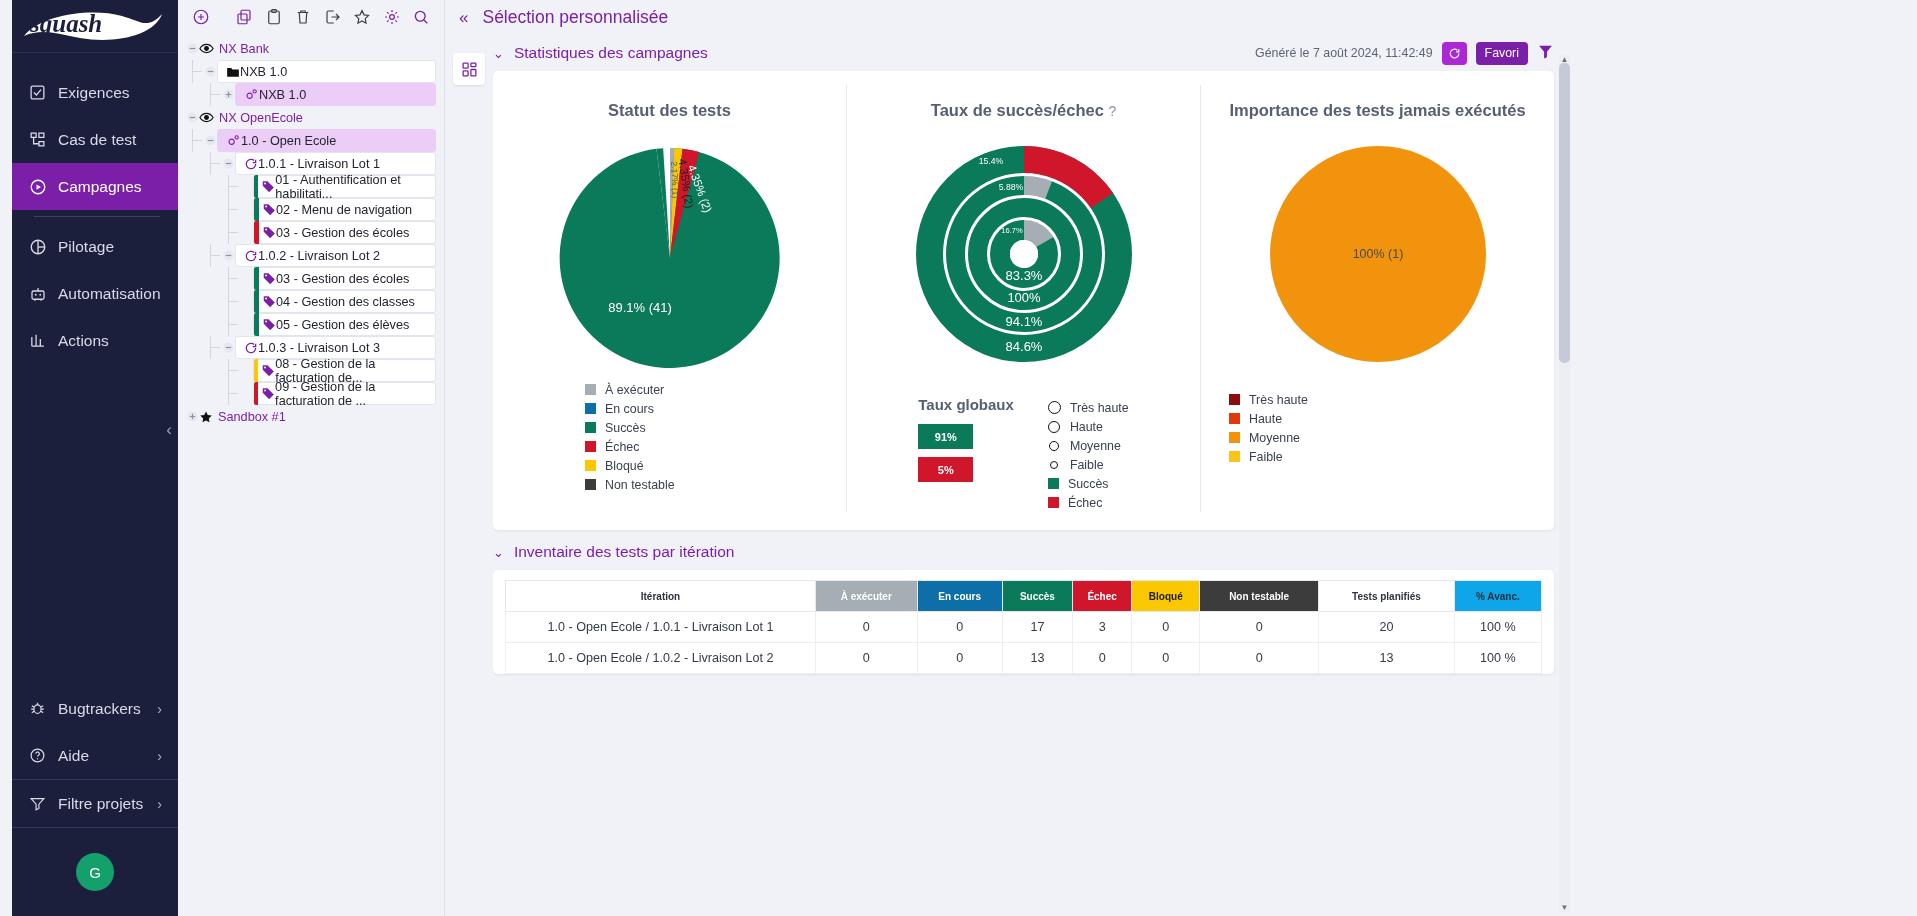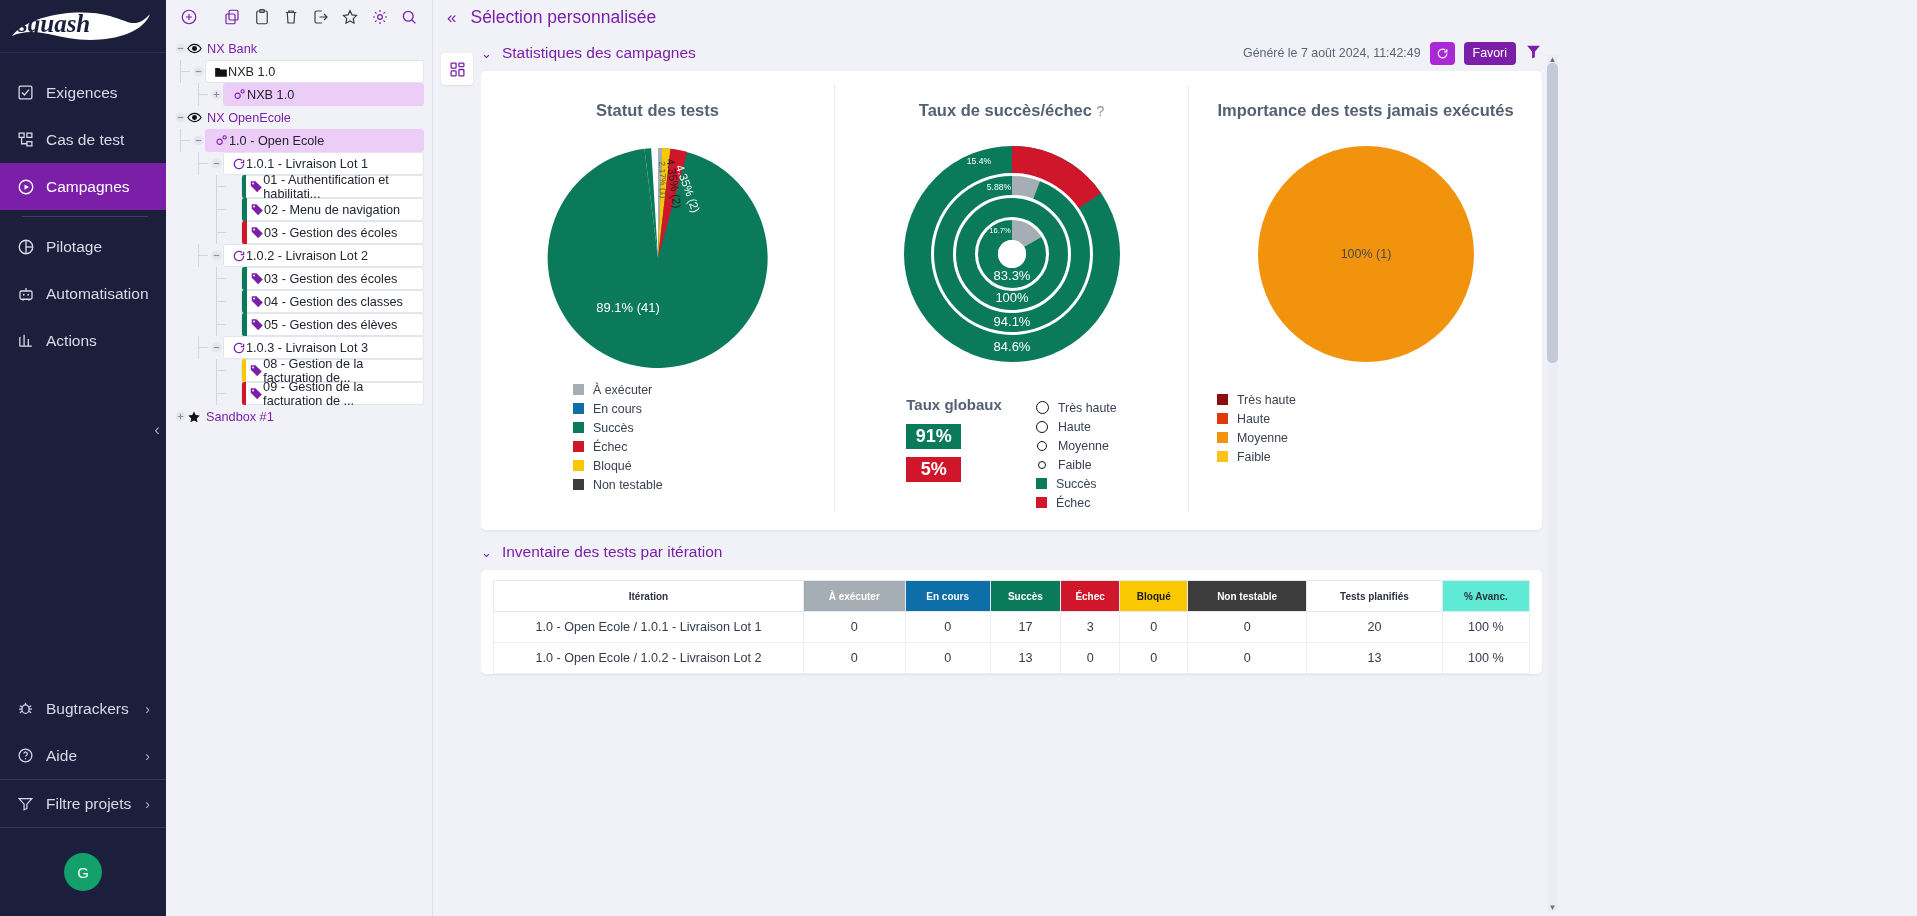--- a/index.html
+++ b/index.html
@@ -2,21 +2,21 @@
 <html><head>
 <meta charset="utf-8">
 <style>
   * { box-sizing: border-box; margin: 0; padding: 0; }
   html, body {
     width: 1917px; height: 916px;
     overflow: hidden;
     font-family: "Liberation Sans", sans-serif;
     background: #f1f2f7;
   }
-  .app { display: flex; width: 1560px; height: 916px; }
+  .app { display: flex; width: 1560px; height: 916px; margin-left: 12px; }
 
   
   .nav {
     width: 166px; height: 916px; flex: 0 0 166px;
     background: #1b1f3b; color: #cfd2e1;
     display: flex; flex-direction: column;
     position: relative;
   }
   .logo-wrap {
     height: 53px; display: flex; align-items: center;
@@ -116,21 +116,21 @@
 
   .pie-wrap { display:flex; justify-content:center; margin-top: 6px; }
   .legend { font-size: 12.4px; color:#3a4150; }
   .lg-item { display:flex; align-items:center; gap:9px; height: 19px; }
   .lg-sw { width: 11px; height: 11px; flex:0 0 11px; }
   .lg-ring { width: 12px; height:12px; border-radius:50%; border:1.6px solid #111; flex:0 0 12px; }
 
   .donut-legend-row { display:flex; justify-content:center; gap: 34px; margin-top: 18px; }
   .taux-title { font-size: 15px; font-weight:bold; color:#566073; margin-bottom: 11px; }
   .taux-box {
-    width: 55px; height: 25px; color:#fff; font-size:18px; font-weight:bold;
+    width: 55px; height: 25px; color:#fff; font-size:11px; font-weight:bold;
     display:flex; align-items:center; justify-content:center; margin-bottom: 8px;
   }
 
   
   .table-sec { margin-top: 4px; }
   .tbl { width: 100%; border-collapse: collapse; font-size: 12.6px; color:#2c3240; }
   .tbl th {
     height: 31px; font-weight:bold; font-size: 10px; border:1px solid #e6e8ef;
   }
   .tbl td { height: 31px; text-align:center; border:1px solid #edeef3; color:#333a49; }
@@ -830,21 +830,21 @@
             <thead>
                 <tr id="tbl-head">
                   <th style="background: rgb(255, 255, 255); color: rgb(44, 50, 64); width: 310px;">Itération</th>
                   <th style="background: rgb(166, 174, 181); color: rgb(255, 255, 255);">À exécuter</th>
                   <th style="background: rgb(13, 110, 168); color: rgb(255, 255, 255);">En cours</th>
                   <th style="background: rgb(11, 122, 90); color: rgb(255, 255, 255);">Succès</th>
                   <th style="background: rgb(208, 22, 43); color: rgb(255, 255, 255);">Échec</th>
                   <th style="background: rgb(250, 200, 0); color: rgb(28, 28, 28);">Bloqué</th>
                   <th style="background: rgb(60, 60, 60); color: rgb(255, 255, 255);">Non testable</th>
                   <th style="background: rgb(255, 255, 255); color: rgb(44, 50, 64);">Tests planifiés</th>
-                  <th style="background: #5eead4; color: rgb(44, 50, 64);">% Avanc.</th>
+                  <th style="background: #0ea5e9; color: rgb(44, 50, 64);">% Avanc.</th>
                 </tr>
               </thead>
             <tbody id="tbl-body">
                 <tr>
                   <td class="iter">1.0 - Open Ecole / 1.0.1 - Livraison Lot 1</td>
                   <td>0</td>
                   <td>0</td>
                   <td>17</td>
                   <td>3</td>
                   <td>0</td>

